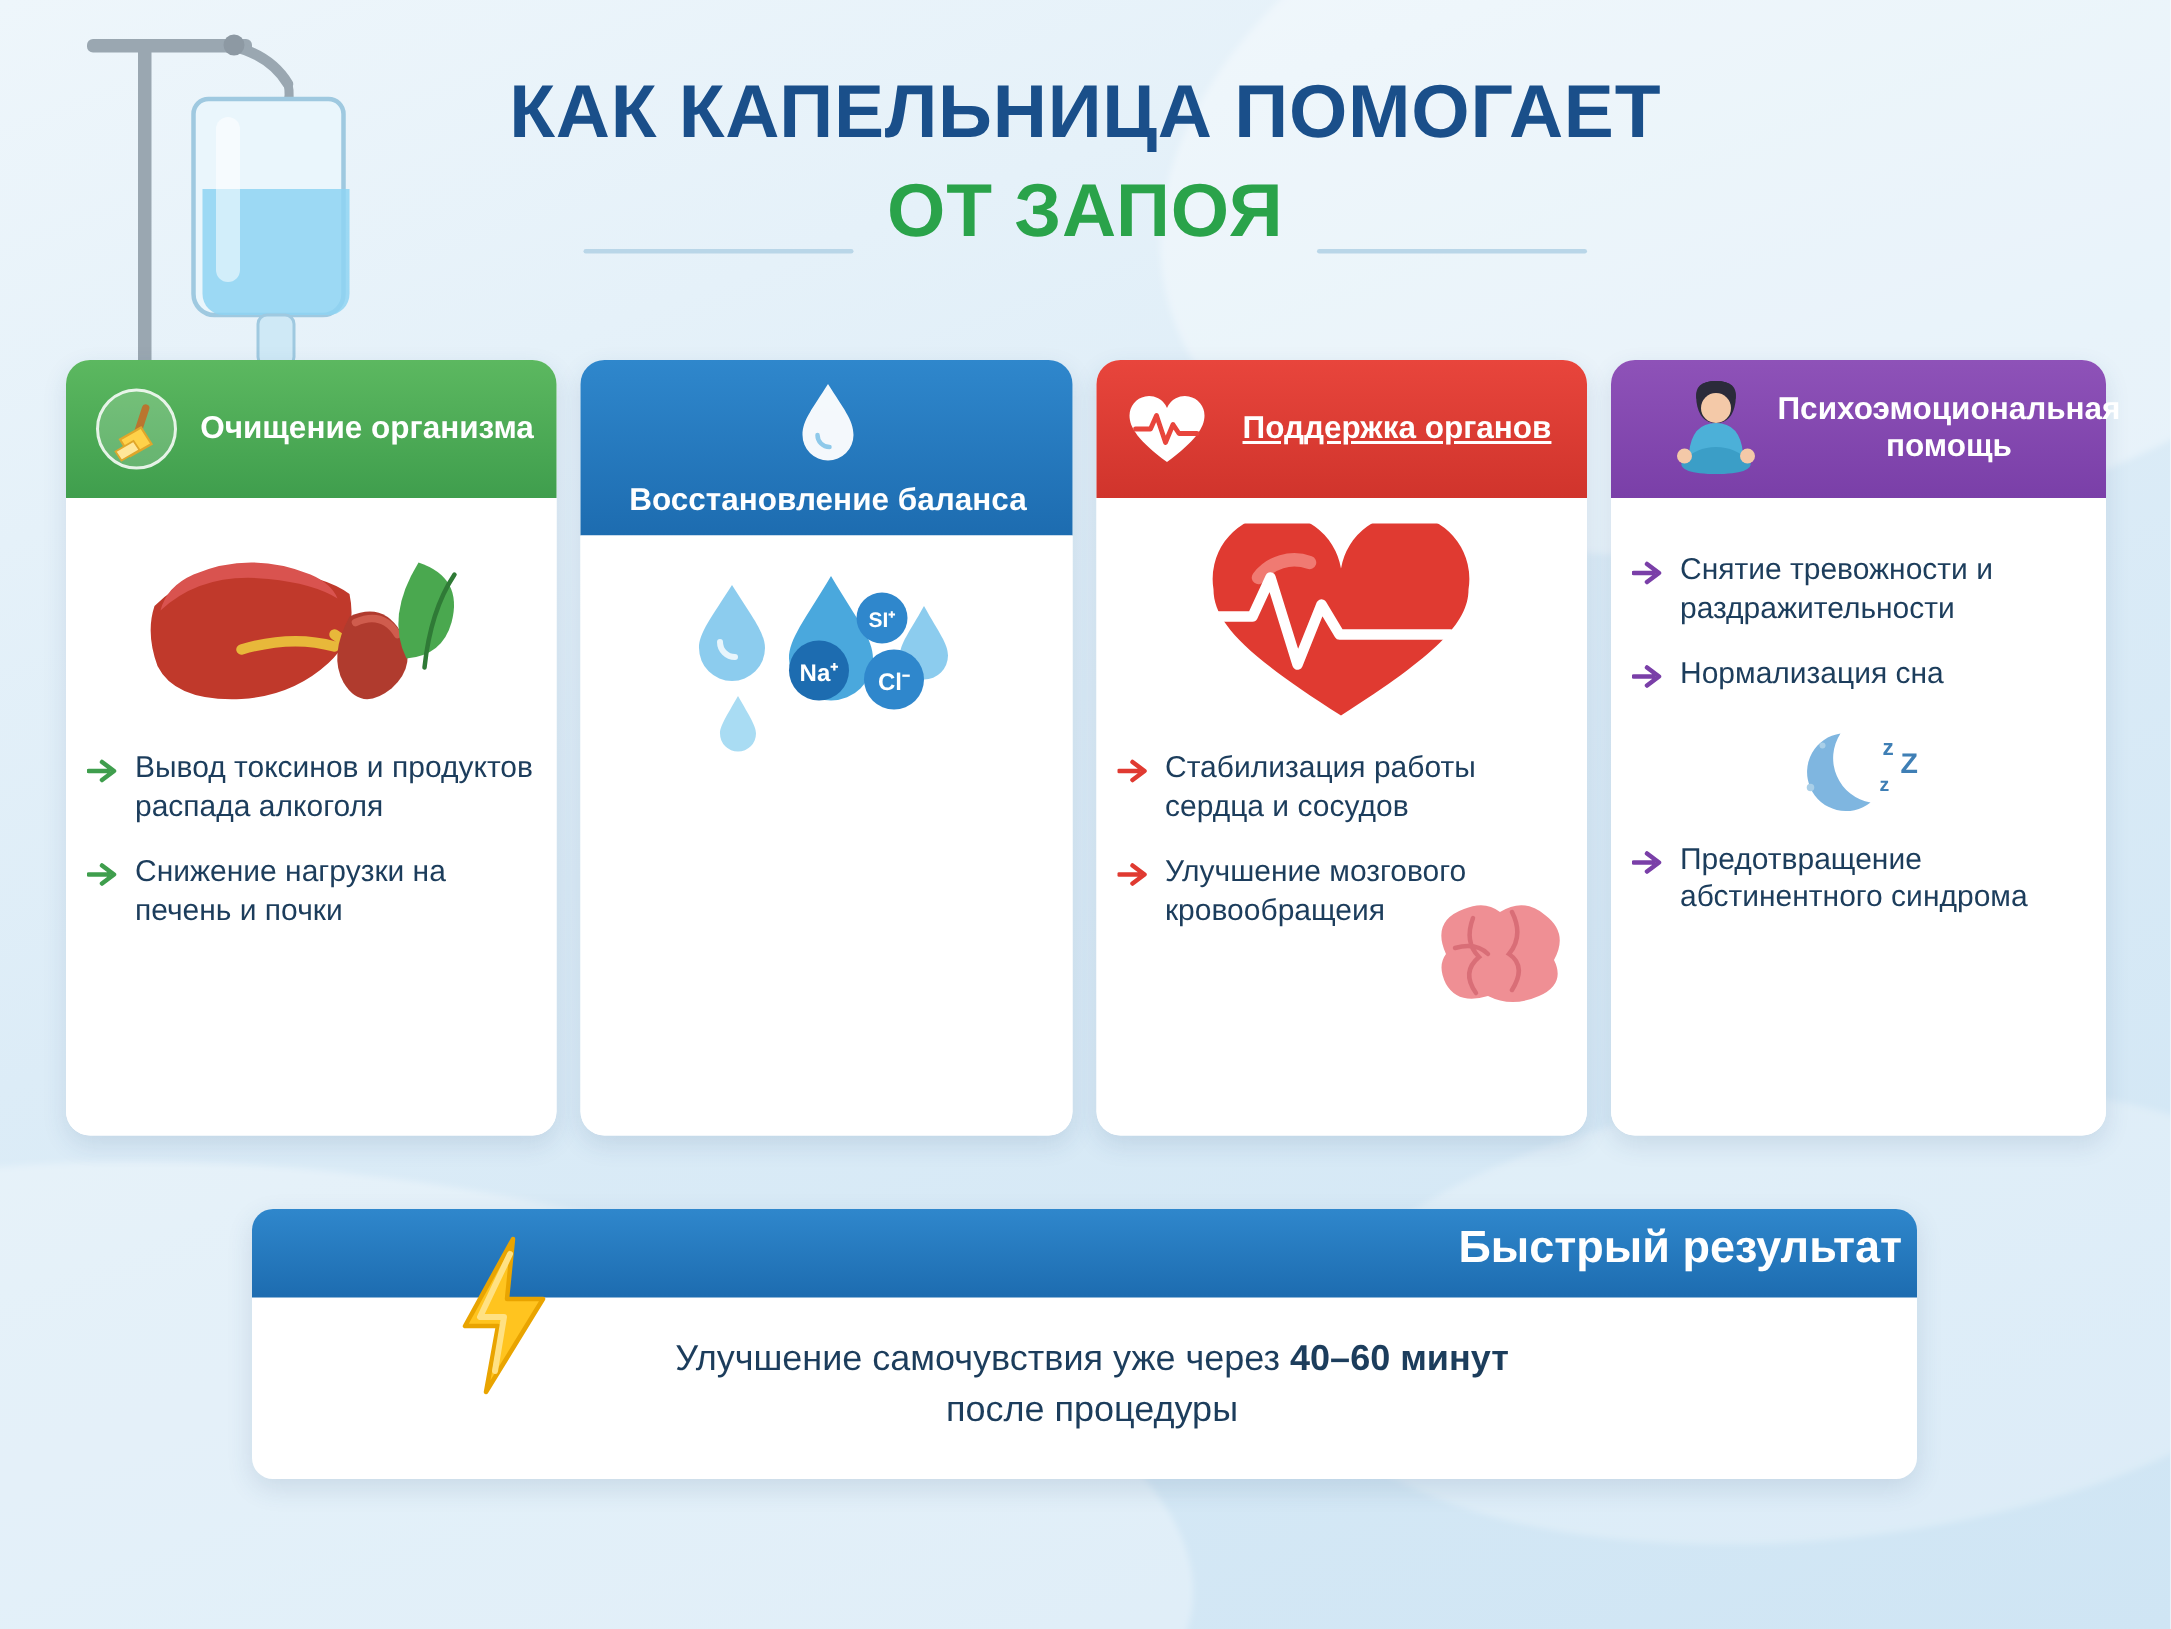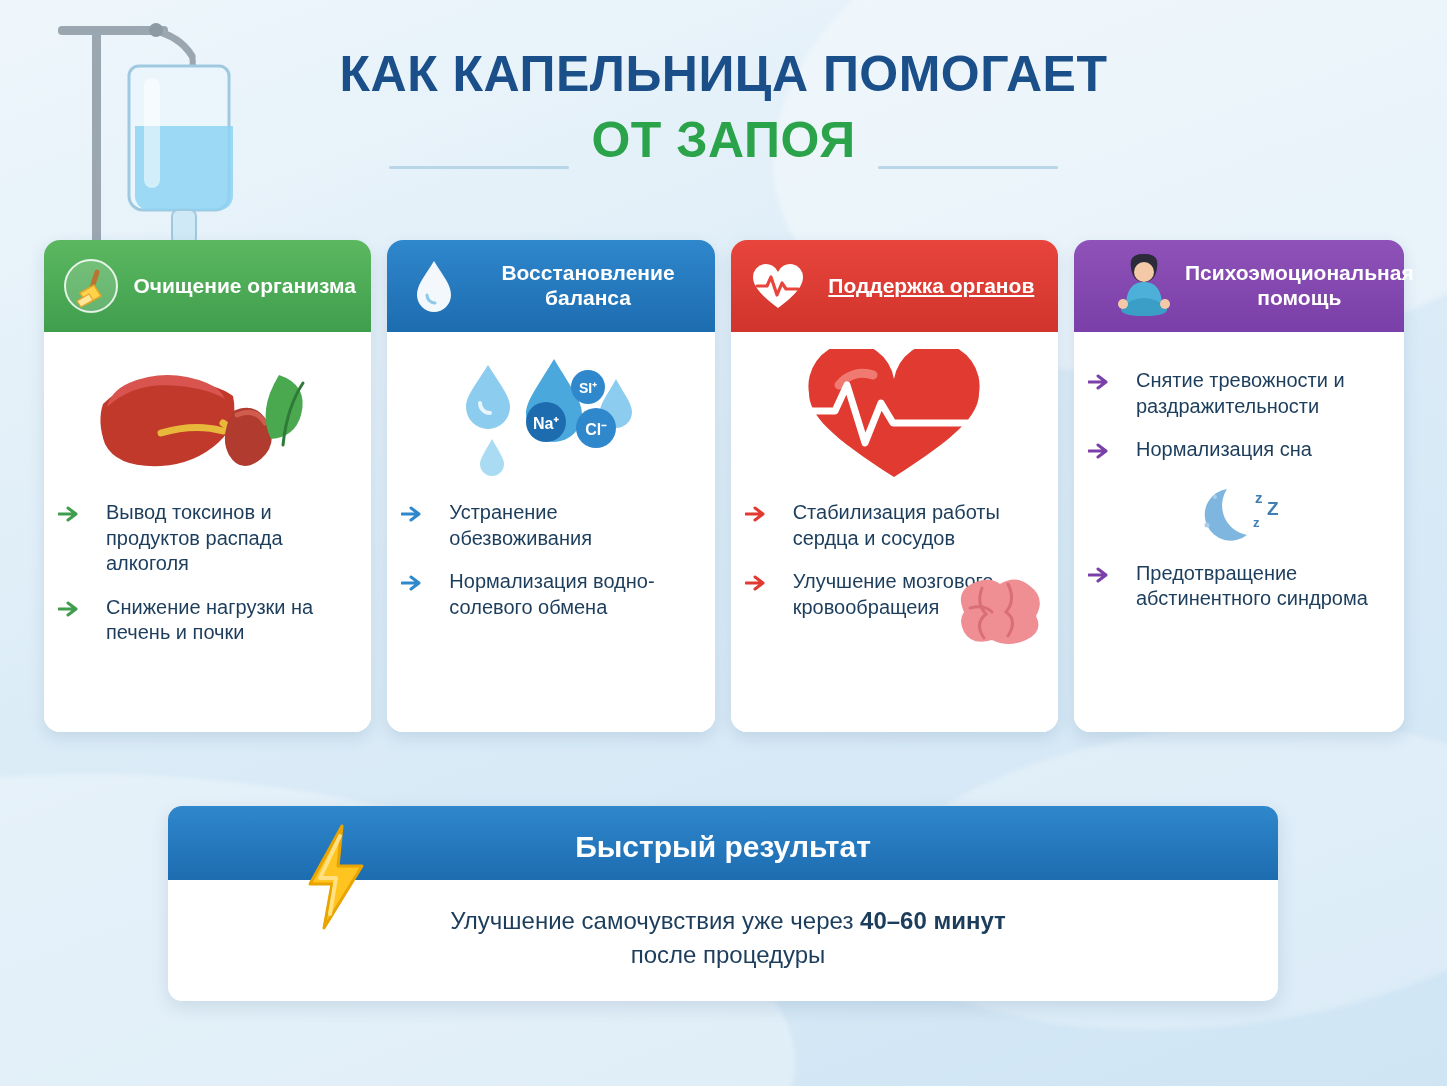--- a/index.html
+++ b/index.html
@@ -128,62 +128,62 @@
     height: 150px;
     display: flex;
     align-items: center;
     justify-content: center;
     margin-top: 4px;
     margin-bottom: 2px;
   }
   .bullets { margin-top: 6px; }
   .bullet {
     display: flex;
-    gap: 26px;
+    gap: 10px;
     align-items: flex-start;
     margin-bottom: 18px;
   }
   .bullet .arrow {
     flex: 0 0 auto;
     margin-top: 4px;
     width: 22px;
     height: 20px;
   }
   .bullet .btext {
     font-size: 20px;
     line-height: 1.28;
     color: #1c3d5c;
   }
 
   
   .green .card-head { background: linear-gradient(180deg,#56b martin 0%,#3ea04f 100%); }
   .green .card-head { background: linear-gradient(180deg,#5cb860 0%,#3f9e4d 100%); }
-  .blue .card-head  { background: linear-gradient(180deg,#2f87cc 0%,#1d6cb0 100%); }
+  .blue .card-head  { background: linear-gradient(180deg,#2f87cc 0%,#1d6cb0 100%); flex-direction: column; }
   .red .card-head   { background: linear-gradient(180deg,#e8453c 0%,#d0342c 100%); text-decoration: underline; }
   .purple .card-head{ background: linear-gradient(180deg,#8e52b8 0%,#7a3fa8 100%); padding-left: 39px; }
 
   
   .banner {
     position: absolute;
     left: 168px;
     top: 806px;
     width: 1110px;
     border-radius: 14px;
     background: #ffffff;
     box-shadow: 0 6px 18px rgba(40,80,120,0.14);
     overflow: hidden;
     z-index: 6;
   }
   .banner-head {
     background: linear-gradient(180deg,#2f87cc 0%,#1d6cb0 100%);
     color: #fff;
     font-size: 30px;
     font-weight: bold;
-    text-align: center;
-    padding: 24px 10px 16px 10px;
+    text-align: right;
+    padding: 9px 10px 16px 10px;
   }
   .banner-body {
     padding: 24px 20px 30px 30px;
     text-align: center;
     color: #1c3d5c;
     font-size: 24px;
     line-height: 1.4;
   }
   .banner-body b { font-weight: bold; }
   .bolt {
@@ -299,38 +299,20 @@
           <path d="M180 30 C190 48 196 55 196 63 a16 16 0 0 1 -32 0 c0 -8 6 -15 16 -33 z" fill="#7fc7ec" opacity="0.9"></path>
           <path d="M56 90 C64 104 68 110 68 115 a12 12 0 0 1 -24 0 c0 -5 4 -11 12 -25 z" fill="#a9dcf3"></path>
           <circle cx="152" cy="38" r="17" fill="#2f87cc"></circle>
           <text x="152" y="44" font-family="Liberation Sans, sans-serif" font-size="14" font-weight="bold" fill="#fff" text-anchor="middle">SI⁺</text>
           <circle cx="110" cy="73" r="20" fill="#1d6cb0"></circle>
           <text x="110" y="80" font-family="Liberation Sans, sans-serif" font-size="16" font-weight="bold" fill="#fff" text-anchor="middle">Na⁺</text>
           <circle cx="160" cy="79" r="20" fill="#2f87cc"></circle>
           <text x="160" y="86" font-family="Liberation Sans, sans-serif" font-size="16" font-weight="bold" fill="#fff" text-anchor="middle">Cl⁻</text>
         </svg>
       </div>
-      <div class="bullets">
-        <div class="bullet">
-          <span class="arrow">
-            <svg width="22" height="20" viewBox="0 0 22 20">
-                <path d="M1 10 h13 M10 4 l8 6 l-8 6" stroke="#2f87cc" stroke-width="3" fill="none" stroke-linecap="round" stroke-linejoin="round"></path>
-              </svg>
-          </span>
-          <span class="btext">Устранение обезвоживания</span>
-        </div>
-        <div class="bullet">
-          <span class="arrow">
-            <svg width="22" height="20" viewBox="0 0 22 20">
-                <path d="M1 10 h13 M10 4 l8 6 l-8 6" stroke="#2f87cc" stroke-width="3" fill="none" stroke-linecap="round" stroke-linejoin="round"></path>
-              </svg>
-          </span>
-          <span class="btext">Нормализация водно-солевого обмена</span>
-        </div>
-      </div>
     </div>
   </div>
 
   <div class="card red">
     <div class="card-head">
       <span class="head-icon">
         <svg width="58" height="52" viewBox="0 0 58 52">
           <path d="M29 48 C10 34 4 25 4 17 A13 13 0 0 1 29 12 A13 13 0 0 1 54 17 c0 8 -6 17 -25 31 z" fill="#ffffff"></path>
           <path d="M8 26 h10 l4 -9 l6 18 l5 -12 l4 6 h12" stroke="#e8453c" stroke-width="3.2" fill="none" stroke-linecap="round" stroke-linejoin="round"></path>
         </svg>

